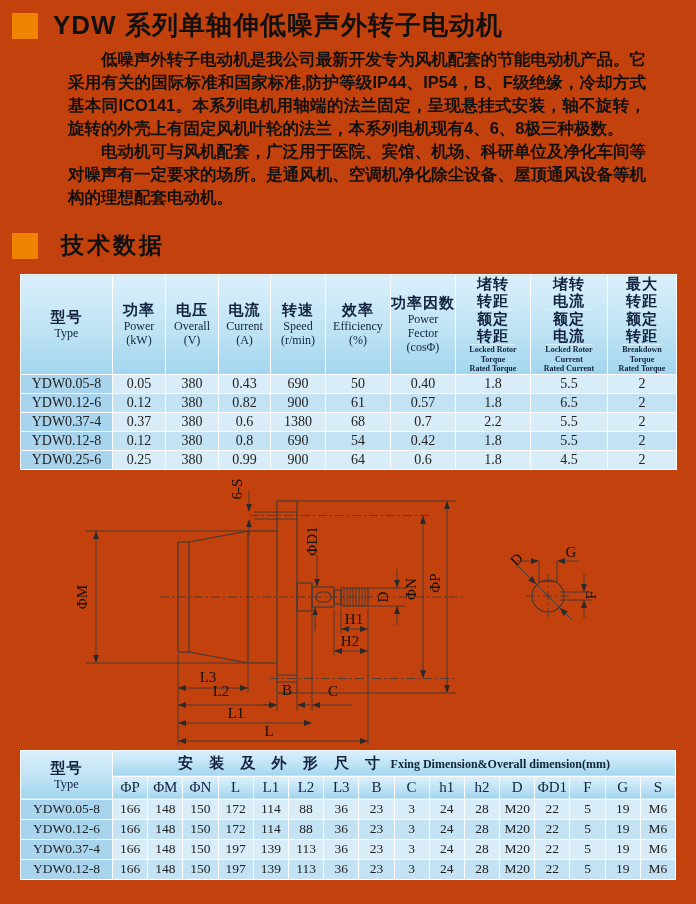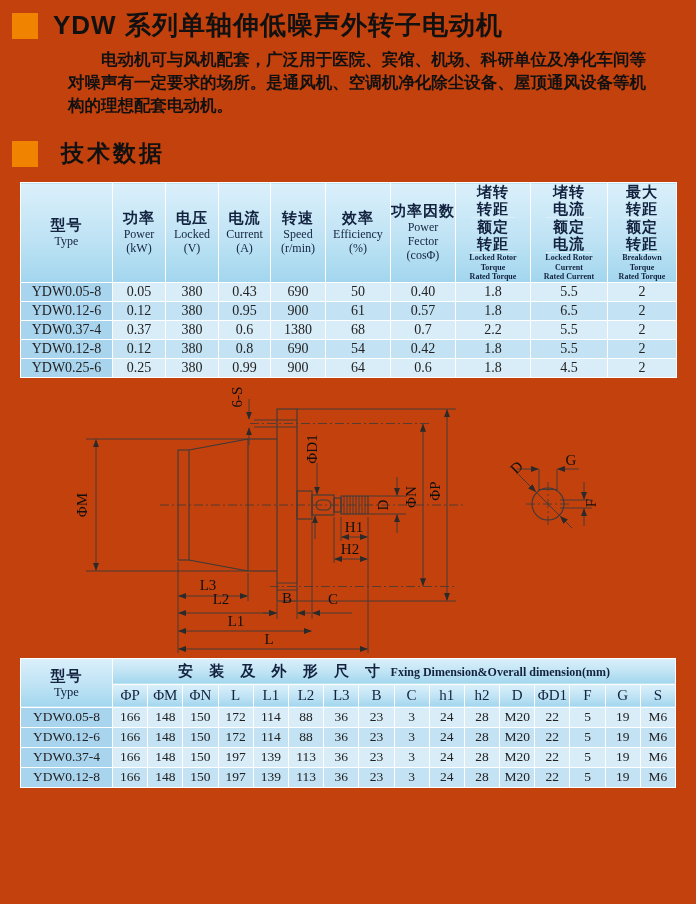--- a/index.html
+++ b/index.html
@@ -47,20 +47,21 @@
 <body>
 
 <div class="page">
 
   <div class="hrow first">
     <span class="sq"></span>
     <h1>YDW 系列单轴伸低噪声外转子电动机</h1>
   </div>
 
   <div class="paras">
+    <p>低噪声外转子电动机是我公司最新开发专为风机配套的节能电动机产品。它采用有关的国际标准和国家标准,防护等级IP44、IP54，B、F级绝缘，冷却方式基本同ICO141。本系列电机用轴端的法兰固定，呈现悬挂式安装，轴不旋转，旋转的外壳上有固定风机叶轮的法兰，本系列电机现有4、6、8极三种极数。</p>
     <p>电动机可与风机配套，广泛用于医院、宾馆、机场、科研单位及净化车间等对噪声有一定要求的场所。是通风机、空调机净化除尘设备、屋顶通风设备等机构的理想配套电动机。</p>
   </div>
 
   <div class="hrow s2">
     <span class="sq"></span>
     <h2>技术数据</h2>
   </div>
 
   <table class="tech">
     <colgroup>
@@ -81,21 +82,21 @@
             <div class="zh">型号</div>
             <div class="en">Type</div>
           </th>
         <th>
             <div class="zh">功率</div>
             <div class="en">Power</div>
             <div class="en">(kW)</div>
           </th>
         <th>
             <div class="zh">电压</div>
-            <div class="en">Locked</div>
+            <div class="en">Overall</div>
             <div class="en">(V)</div>
           </th>
         <th>
             <div class="zh">电流</div>
             <div class="en">Current</div>
             <div class="en">(A)</div>
           </th>
         <th>
             <div class="zh">转速</div>
             <div class="en">Speed</div>
@@ -144,21 +145,21 @@
           <td>50</td>
           <td>0.40</td>
           <td>1.8</td>
           <td>5.5</td>
           <td>2</td>
         </tr>
       <tr>
           <td class="mod">YDW0.12-6</td>
           <td>0.12</td>
           <td>380</td>
-          <td>0.95</td>
+          <td>0.82</td>
           <td>900</td>
           <td>61</td>
           <td>0.57</td>
           <td>1.8</td>
           <td>6.5</td>
           <td>2</td>
         </tr>
       <tr>
           <td class="mod">YDW0.37-4</td>
           <td>0.37</td>

